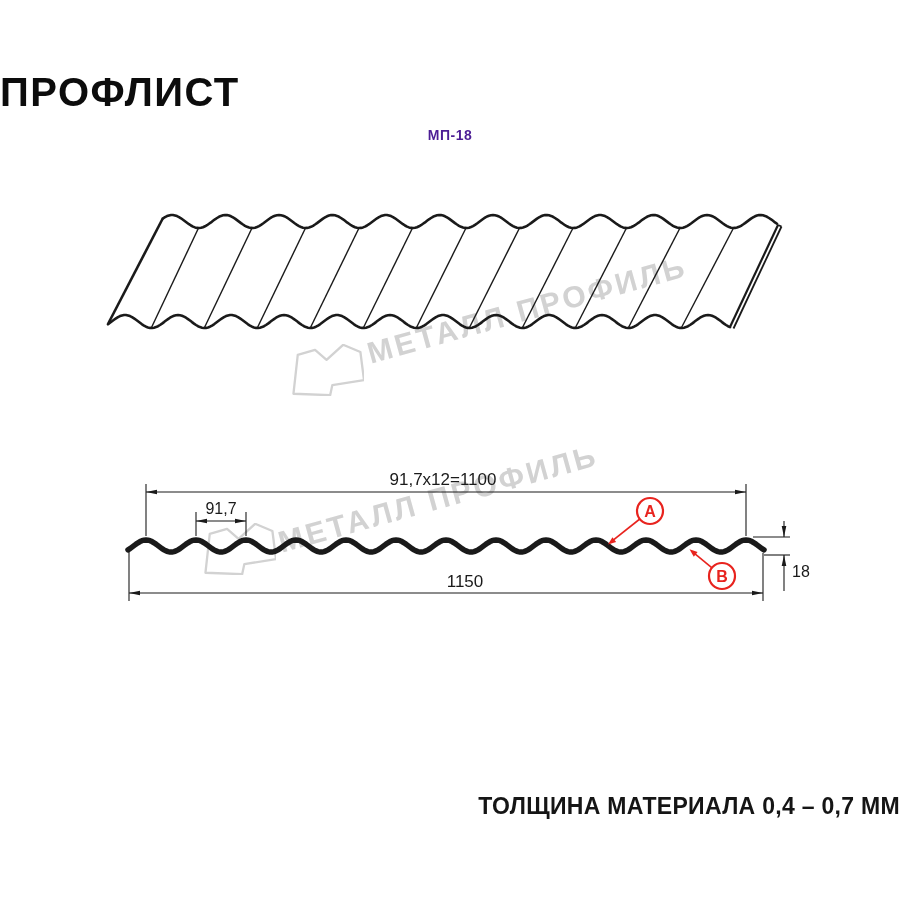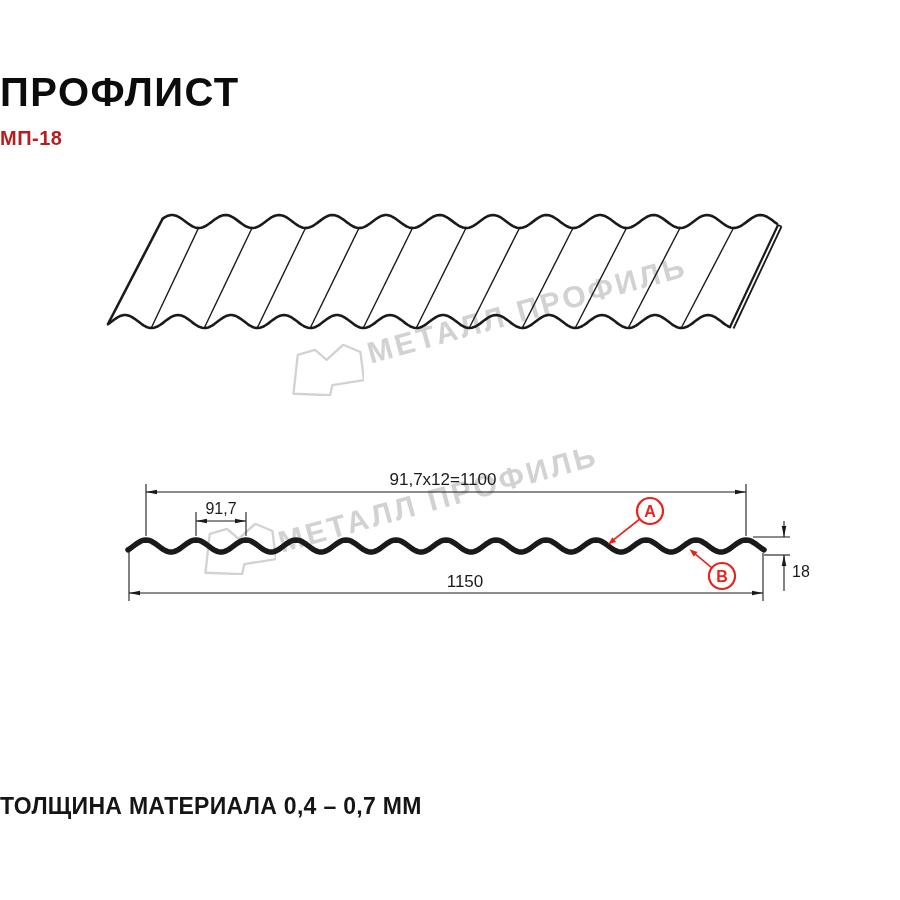--- a/index.html
+++ b/index.html
@@ -1,23 +1,23 @@
 <!DOCTYPE html>
 <html><head>
 <meta charset="utf-8">
 <style>
   html,body{margin:0;padding:0;}
   body{width:900px;height:900px;background:#ffffff;position:relative;overflow:hidden;
        font-family:"Liberation Sans", sans-serif;}
   .abs{position:absolute;}
   .page-title{top:70px;left:0;width:900px;text-align:left;
       font-size:40px;font-weight:800;letter-spacing:1.5px;color:#0c0c0c;}
-  .page-subtitle{top:127px;left:0;width:900px;text-align:left;
-      font-size:20px;font-weight:700;letter-spacing:.5px;color:#b91c1c;}
-  .caption{top:793px;left:0;width:900px;text-align:left;
+  .page-subtitle{top:127px;left:0;width:900px;text-align:center;
+      font-size:14px;font-weight:700;letter-spacing:.5px;color:#4c1d95;}
+  .caption{top:793px;left:0;width:900px;text-align:right;
       font-size:23px;font-weight:600;letter-spacing:.3px;color:#151515;}
   .wm-text{font-size:30px;font-weight:700;letter-spacing:3px;color:#d2d2d2;
       white-space:nowrap;transform-origin:0 50%;transform:rotate(-15.5deg);z-index:1;}
   .wm-logo{z-index:1;}
   #draw-layer{left:0;top:0;z-index:2;pointer-events:none;}
   .dim-text{font-size:17px;fill:#1a1a1a;font-family:"Liberation Sans",sans-serif;}
   .dim-text-s{font-size:16px;fill:#1a1a1a;font-family:"Liberation Sans",sans-serif;}
   .marker-letter{font-size:16px;font-weight:700;font-family:"Liberation Sans",sans-serif;}
 </style>
 </head>

